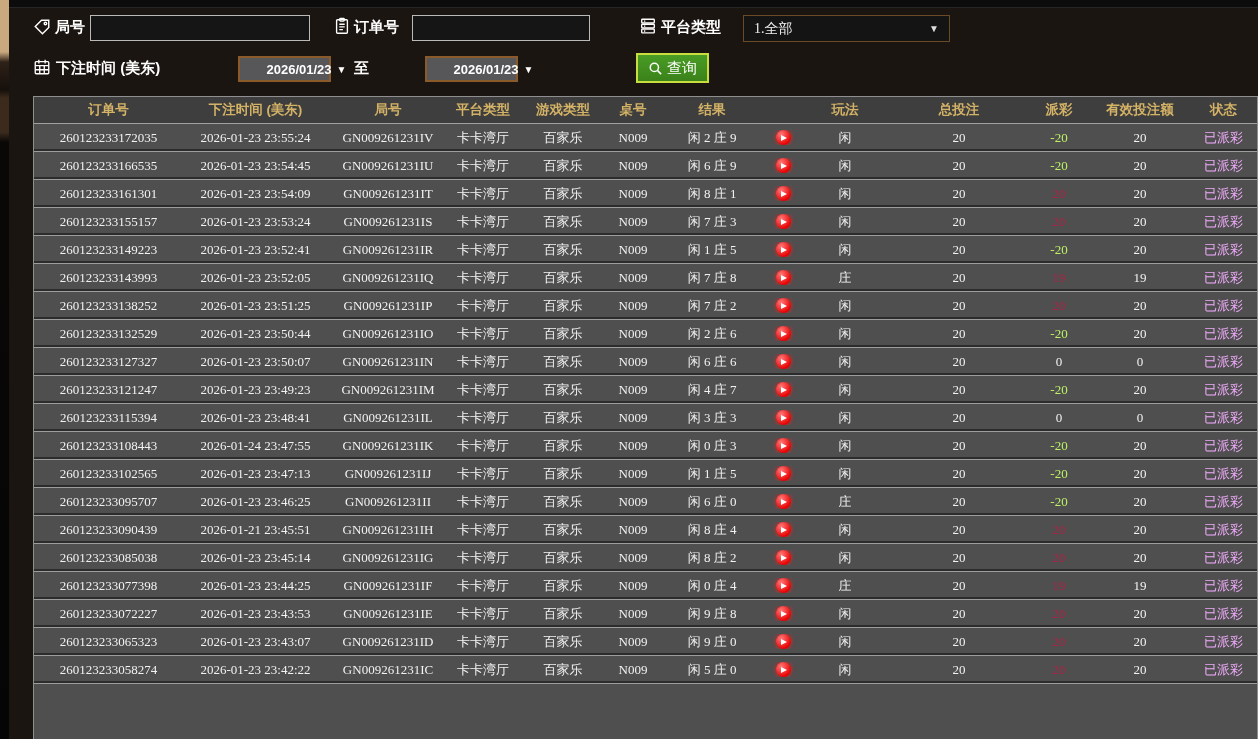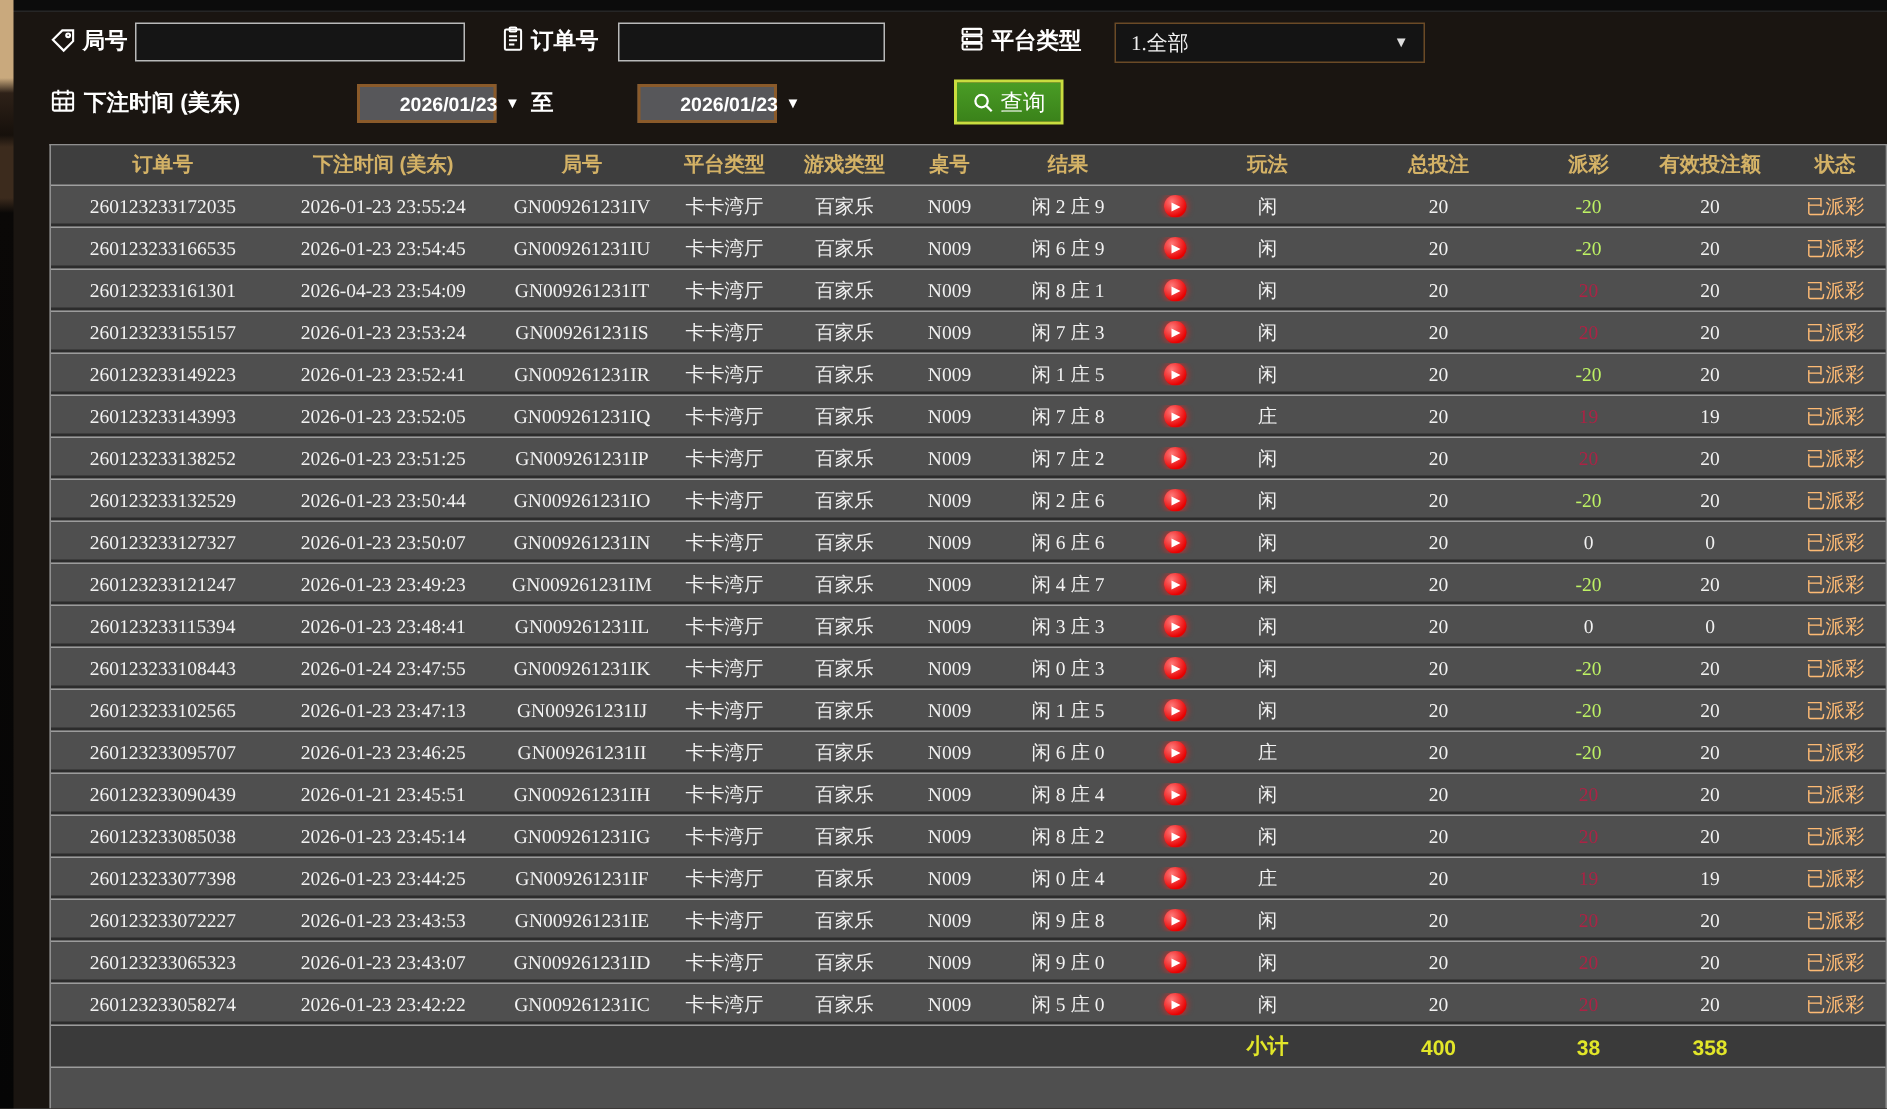--- a/index.html
+++ b/index.html
@@ -61,21 +61,21 @@
     border-bottom:1px solid #a0a0a0;
   }
   .trow {
     height:28px; background:#4f4f4f; font-size:13px; color:#f2f2f2;
     border-bottom:1px solid #9c9c9c; box-shadow:inset 0 -2px 0 #2c2c2c;font-family:Liberation Serif, serif;
   }
   .cell { overflow:hidden; white-space:nowrap; }
   .neg  { color:#bef264; }
   .pos  { color:#ab2345; }
   .zero { color:#f2f2f2; }
-  .status-ok { color:#fdba74; }
+  .status-ok { color:#f0abfc; }
   .playwrap { display:flex; justify-content:center; }
   .play-icon {
     width:15px; height:15px; border-radius:50%;
     background:radial-gradient(circle at 35% 30%,#ff7a7a,#e80000 72%);
     box-shadow:0 0 5px rgba(255,30,30,.9);
     display:flex; align-items:center; justify-content:center; cursor:pointer;
   }
   .play-icon::after {
     content:""; display:block; margin-left:2px;
     border-left:6px solid #fff; border-top:3.5px solid transparent; border-bottom:3.5px solid transparent;
@@ -203,21 +203,21 @@
     </div>
     <div class="cell">闲</div>
     <div class="cell">20</div>
     <div class="cell neg">-20</div>
     <div class="cell">20</div>
     <div class="cell status-ok">已派彩</div>
   </div>
 
   <div class="grid-row trow">
     <div class="cell">260123233161301</div>
-    <div class="cell">2026-04-23 23:54:09</div>
+    <div class="cell">2026-01-23 23:54:09</div>
     <div class="cell">GN009261231IT</div>
     <div class="cell">卡卡湾厅</div>
     <div class="cell">百家乐</div>
     <div class="cell">N009</div>
     <div class="cell">闲 8 庄 1</div>
     <div class="cell playwrap">
       <span class="play-icon"></span>
     </div>
     <div class="cell">闲</div>
     <div class="cell">20</div>
@@ -526,22 +526,14 @@
       <span class="play-icon"></span>
     </div>
     <div class="cell">闲</div>
     <div class="cell">20</div>
     <div class="cell pos">20</div>
     <div class="cell">20</div>
     <div class="cell status-ok">已派彩</div>
   </div>
 </div>
 
-  <div class="grid-row srow">
-    <div style="grid-column:1 / span 8;"></div>
-    <div class="cell">小计</div>
-    <div class="cell">400</div>
-    <div class="cell">38</div>
-    <div class="cell">358</div>
-    <div class="cell"></div>
-  </div>
 
 </div>
 
 </body></html>

